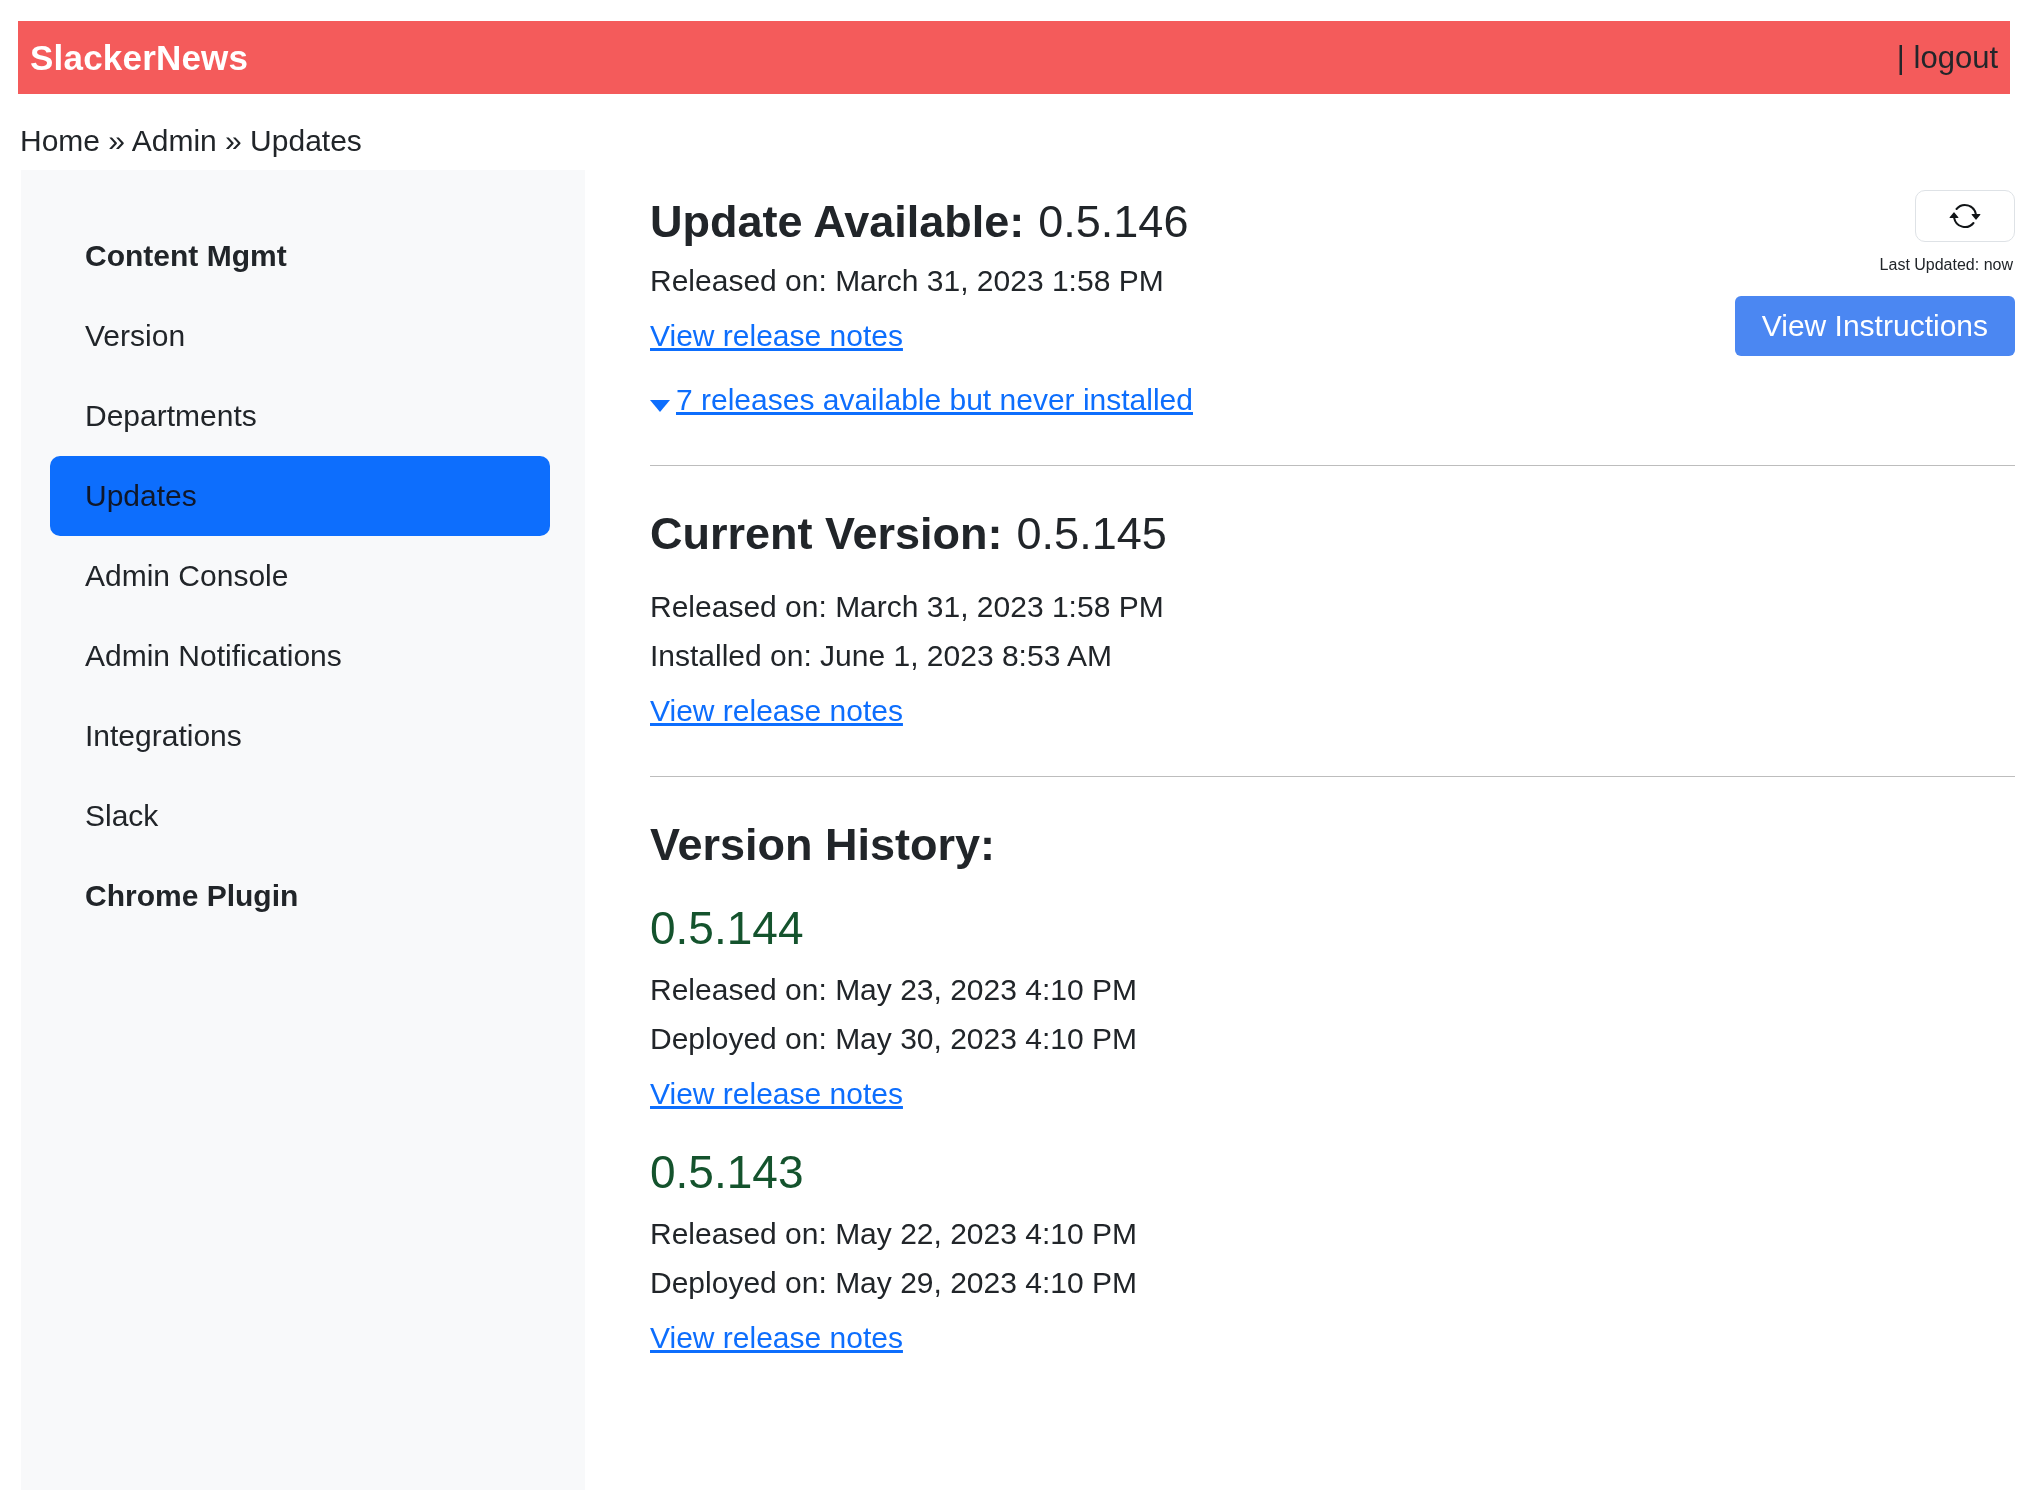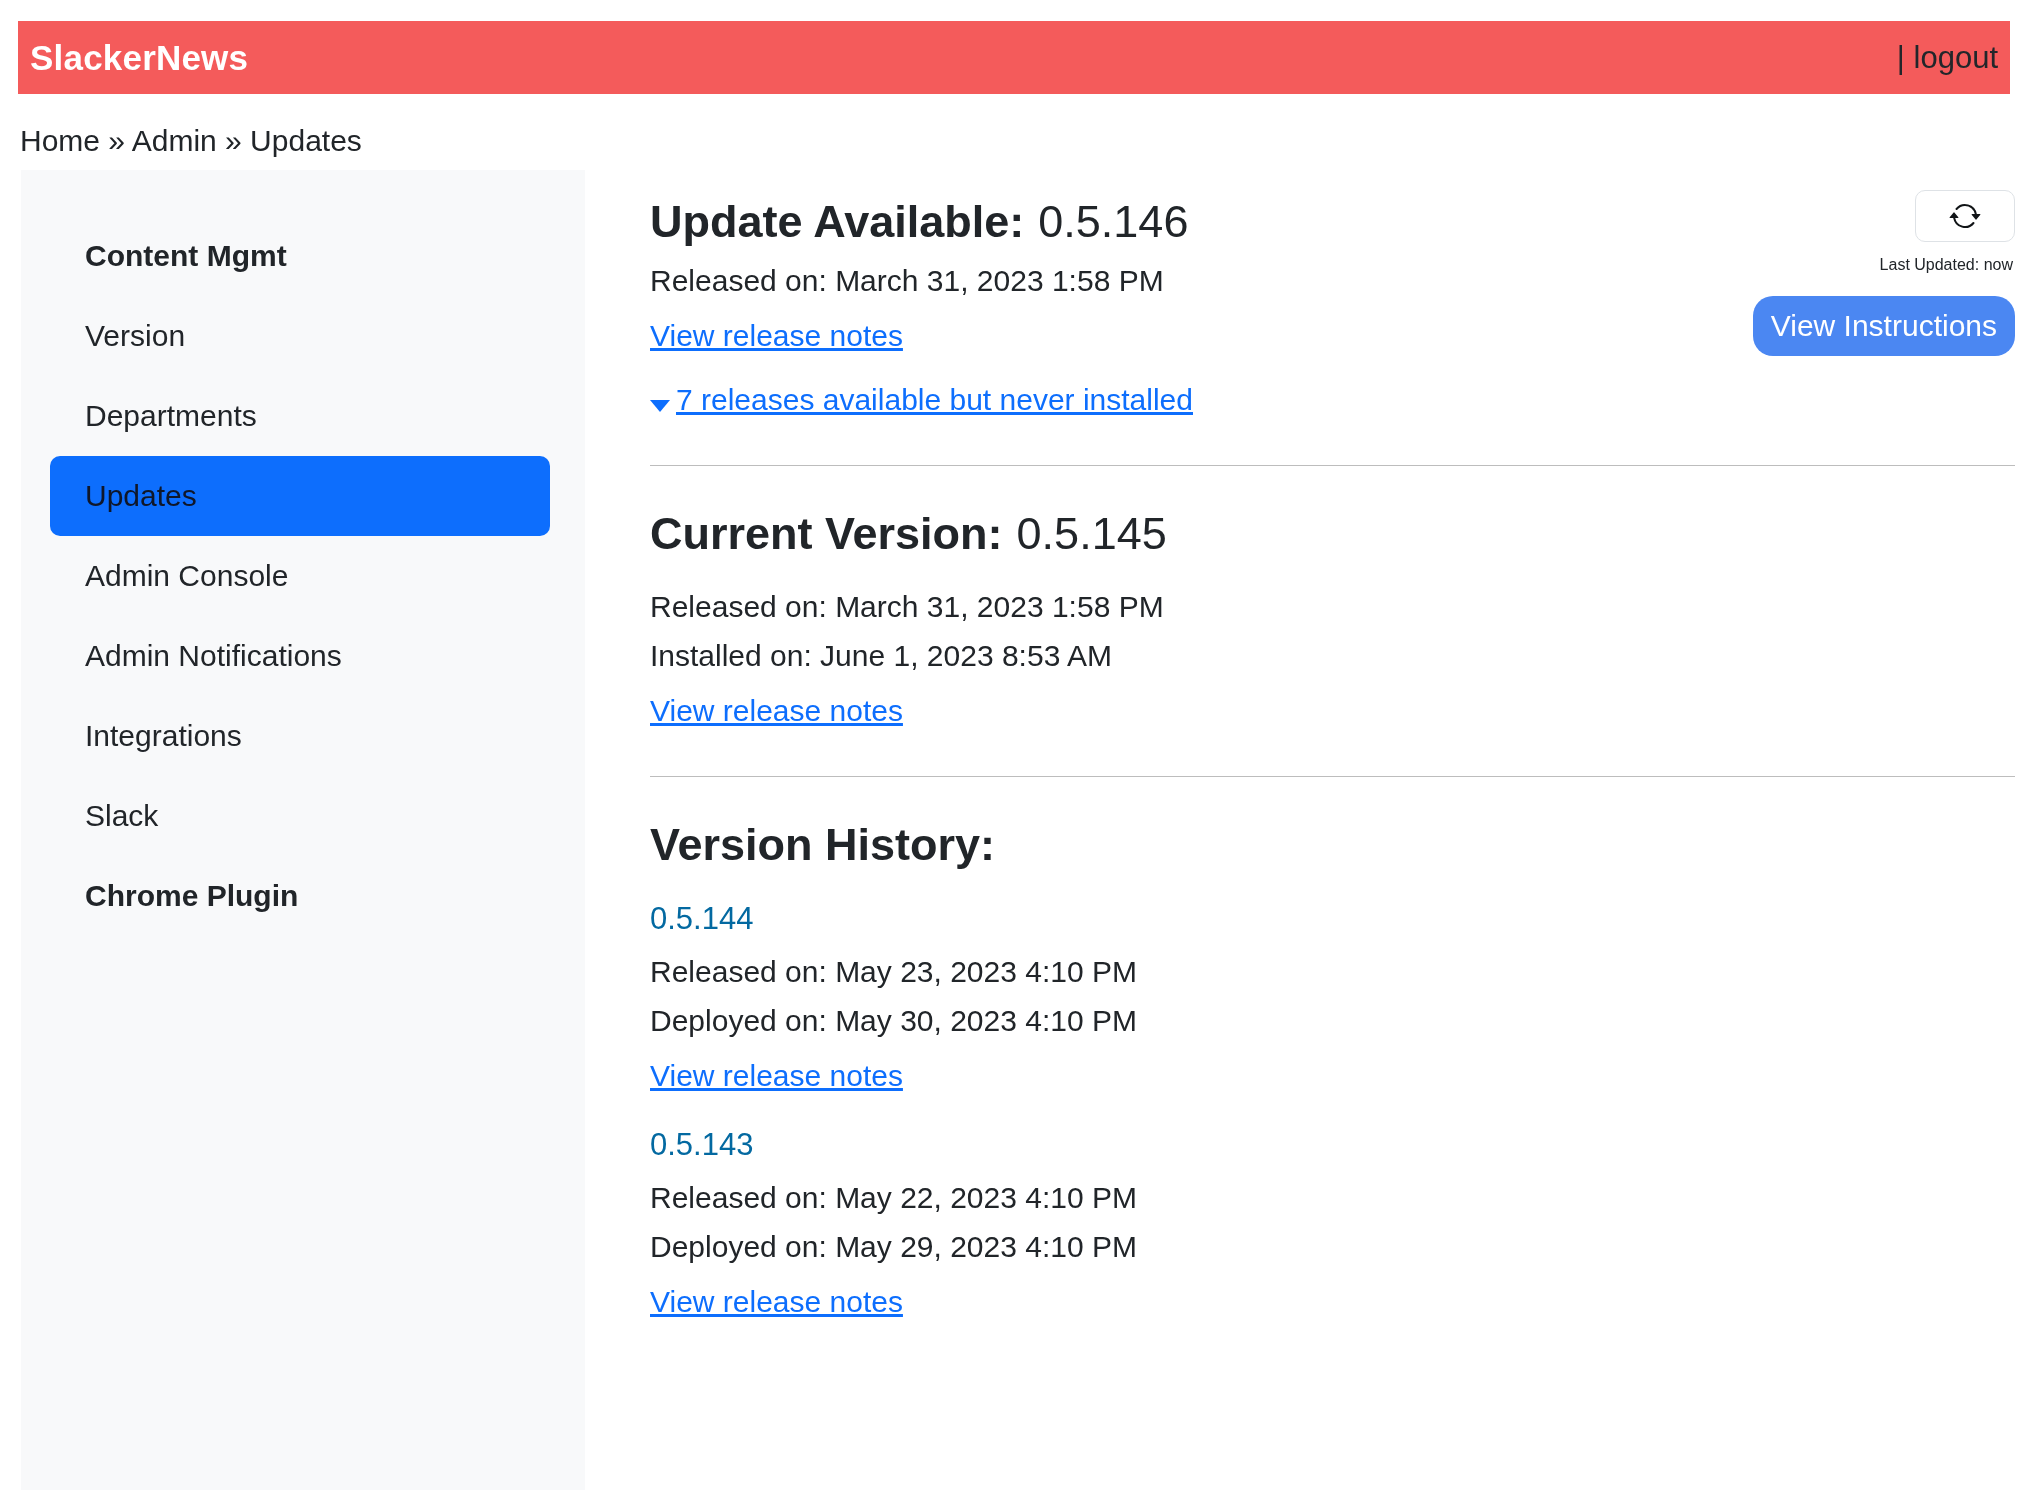--- a/index.html
+++ b/index.html
@@ -57,29 +57,29 @@
 
   .right-controls { margin-left: auto; display: flex; flex-direction: column; align-items: flex-end; padding-top: 18px; }
   .refresh-btn {
     width: 100px; height: 52px; background: #ffffff; border: 1px solid #dee2e6;
     border-radius: 10px; display: flex; align-items: center; justify-content: center; cursor: pointer;
   }
   .refresh-btn svg { width: 32px; height: 32px; fill: #111417; }
   .last-updated { font-size: 16px; margin: 14px 2px 22px 0; color: #212529; }
   .instructions-btn {
     background: #4b87f2; color: #ffffff; font-size: 30px; border: none;
-    border-radius: 20px; padding: 13px 18px; cursor: pointer;
+    border-radius: 6px; padding: 13px 27px; cursor: pointer;
     font-family: "Liberation Sans", "DejaVu Sans", sans-serif;
   }
 
   hr.divider { border: none; border-top: 1px solid #bdbdbd; margin: 42px 0; }
 
   .sec-current h2 { margin: 20px 0 30px 0; }
   .sec-history h3 { margin: 36px 0 20px 0; }
-  .entry-version { font-size: 31px; font-weight: 400; margin: 30px 0 18px 0; color: #0369a1; }
+  .entry-version { font-size: 46px; font-weight: 400; margin: 30px 0 18px 0; color: #14532d; }
   .history-entry .link { margin-bottom: 4px; }
 </style>
 </head>
 <body>
 
 <div class="app">
 
   <div class="header">
     <div class="brand">SlackerNews</div>
     <div class="logout">| logout</div>

